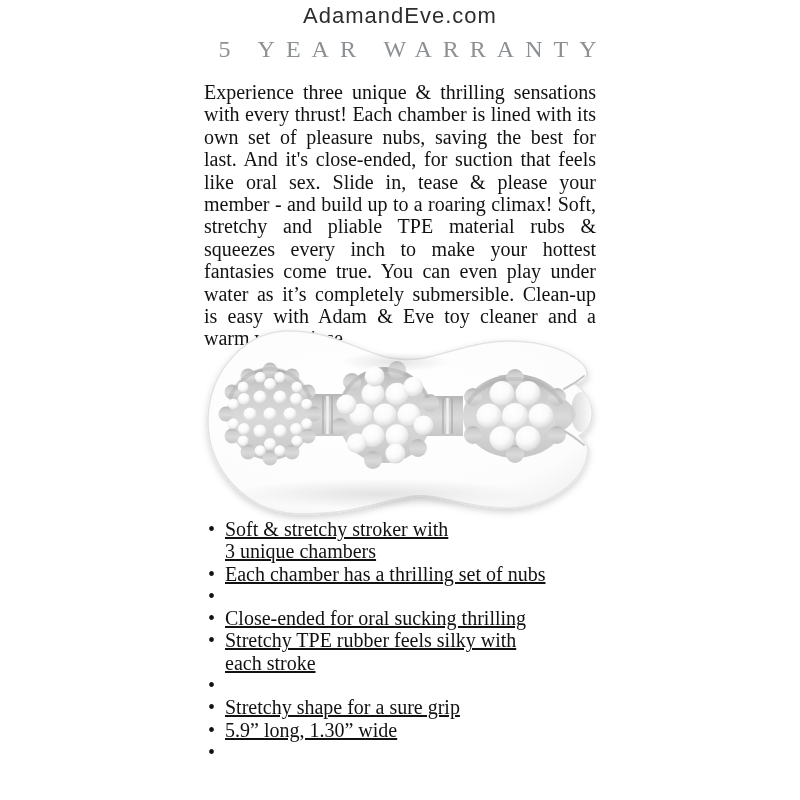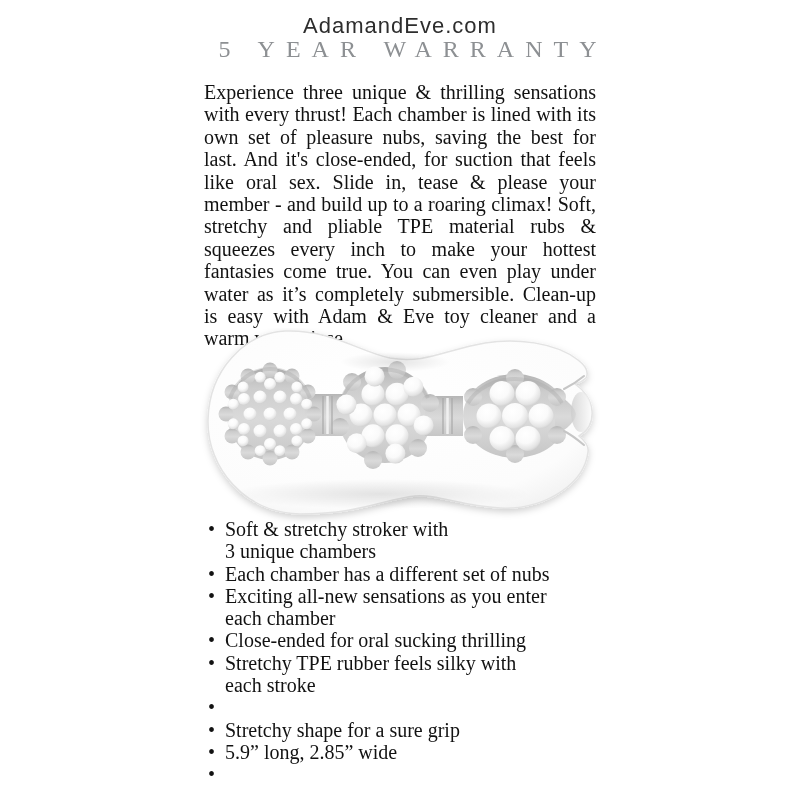--- a/index.html
+++ b/index.html
@@ -1,37 +1,37 @@
 <!DOCTYPE html>
 <html><head>
 <meta charset="utf-8">
 <style>
   html,body{margin:0;padding:0;background:#ffffff;}
   .page{position:relative;width:800px;height:800px;background:#ffffff;overflow:hidden;
         font-family:"Liberation Serif",serif;color:#161616;}
 
-  .brand{position:absolute;top:13px;left:0;width:800px;text-align:center;
+  .brand{position:absolute;top:3px;left:0;width:800px;text-align:center;
          font-family:"Liberation Sans",sans-serif;font-size:22px;font-weight:400;
          letter-spacing:1px;color:#2d2d2d;}
 
   .warranty{position:absolute;top:36px;left:0;width:800px;text-align:center;
             font-family:"Liberation Serif",serif;font-size:24px;font-weight:400;
             letter-spacing:11px;padding-left:26px;box-sizing:border-box;color:#8d9093;}
 
   .desc{position:absolute;top:81px;left:204px;width:392px;margin:0;
         font-size:20px;line-height:22.4px;text-align:justify;color:#121212;}
 
   .product{position:absolute;left:200px;top:328px;width:400px;height:196px;margin:0;}
   .product svg{display:block;width:400px;height:196px;}
 
   .features{position:absolute;top:518px;left:208px;width:420px;margin:0;padding:0;
             list-style:none;font-size:20px;line-height:22.3px;color:#121212;}
   .features li{display:flex;}
   .features .b{flex:0 0 17px;width:17px;}
-  .features .t{white-space:pre-line;}
+  .features .t{white-space:pre-line;text-decoration:underline;}
 </style>
 </head>
 <body>
 
 <div class="page">
 
   <div class="brand">AdamandEve.com</div>
 
   <div class="warranty">5 YEAR WARRANTY</div>
 
@@ -190,45 +190,43 @@
   </figure>
 
   <ul class="features">
     <li>
         <span class="b">•</span>
         <span class="t">Soft &amp; stretchy stroker with
 3 unique chambers</span>
       </li>
     <li>
         <span class="b">•</span>
-        <span class="t">Each chamber has a different set of nubs</span>
-      </li>
-    <li>
-        <span class="b">•</span>
-        <span class="t">Exciting all-new sensations as you enter
-each chamber</span>
+        <span class="t">Each chamber has a thrilling set of nubs</span>
+      </li>
+    <li>
+        <span class="b">•</span>
       </li>
     <li>
         <span class="b">•</span>
         <span class="t">Close-ended for oral sucking thrilling</span>
       </li>
     <li>
         <span class="b">•</span>
         <span class="t">Stretchy TPE rubber feels silky with
 each stroke</span>
       </li>
     <li>
         <span class="b">•</span>
       </li>
     <li>
         <span class="b">•</span>
         <span class="t">Stretchy shape for a sure grip</span>
       </li>
     <li>
         <span class="b">•</span>
-        <span class="t">5.9” long, 2.85” wide</span>
+        <span class="t">5.9” long, 1.30” wide</span>
       </li>
     <li>
         <span class="b">•</span>
       </li>
   </ul>
 
 </div>
 
 </body></html>

